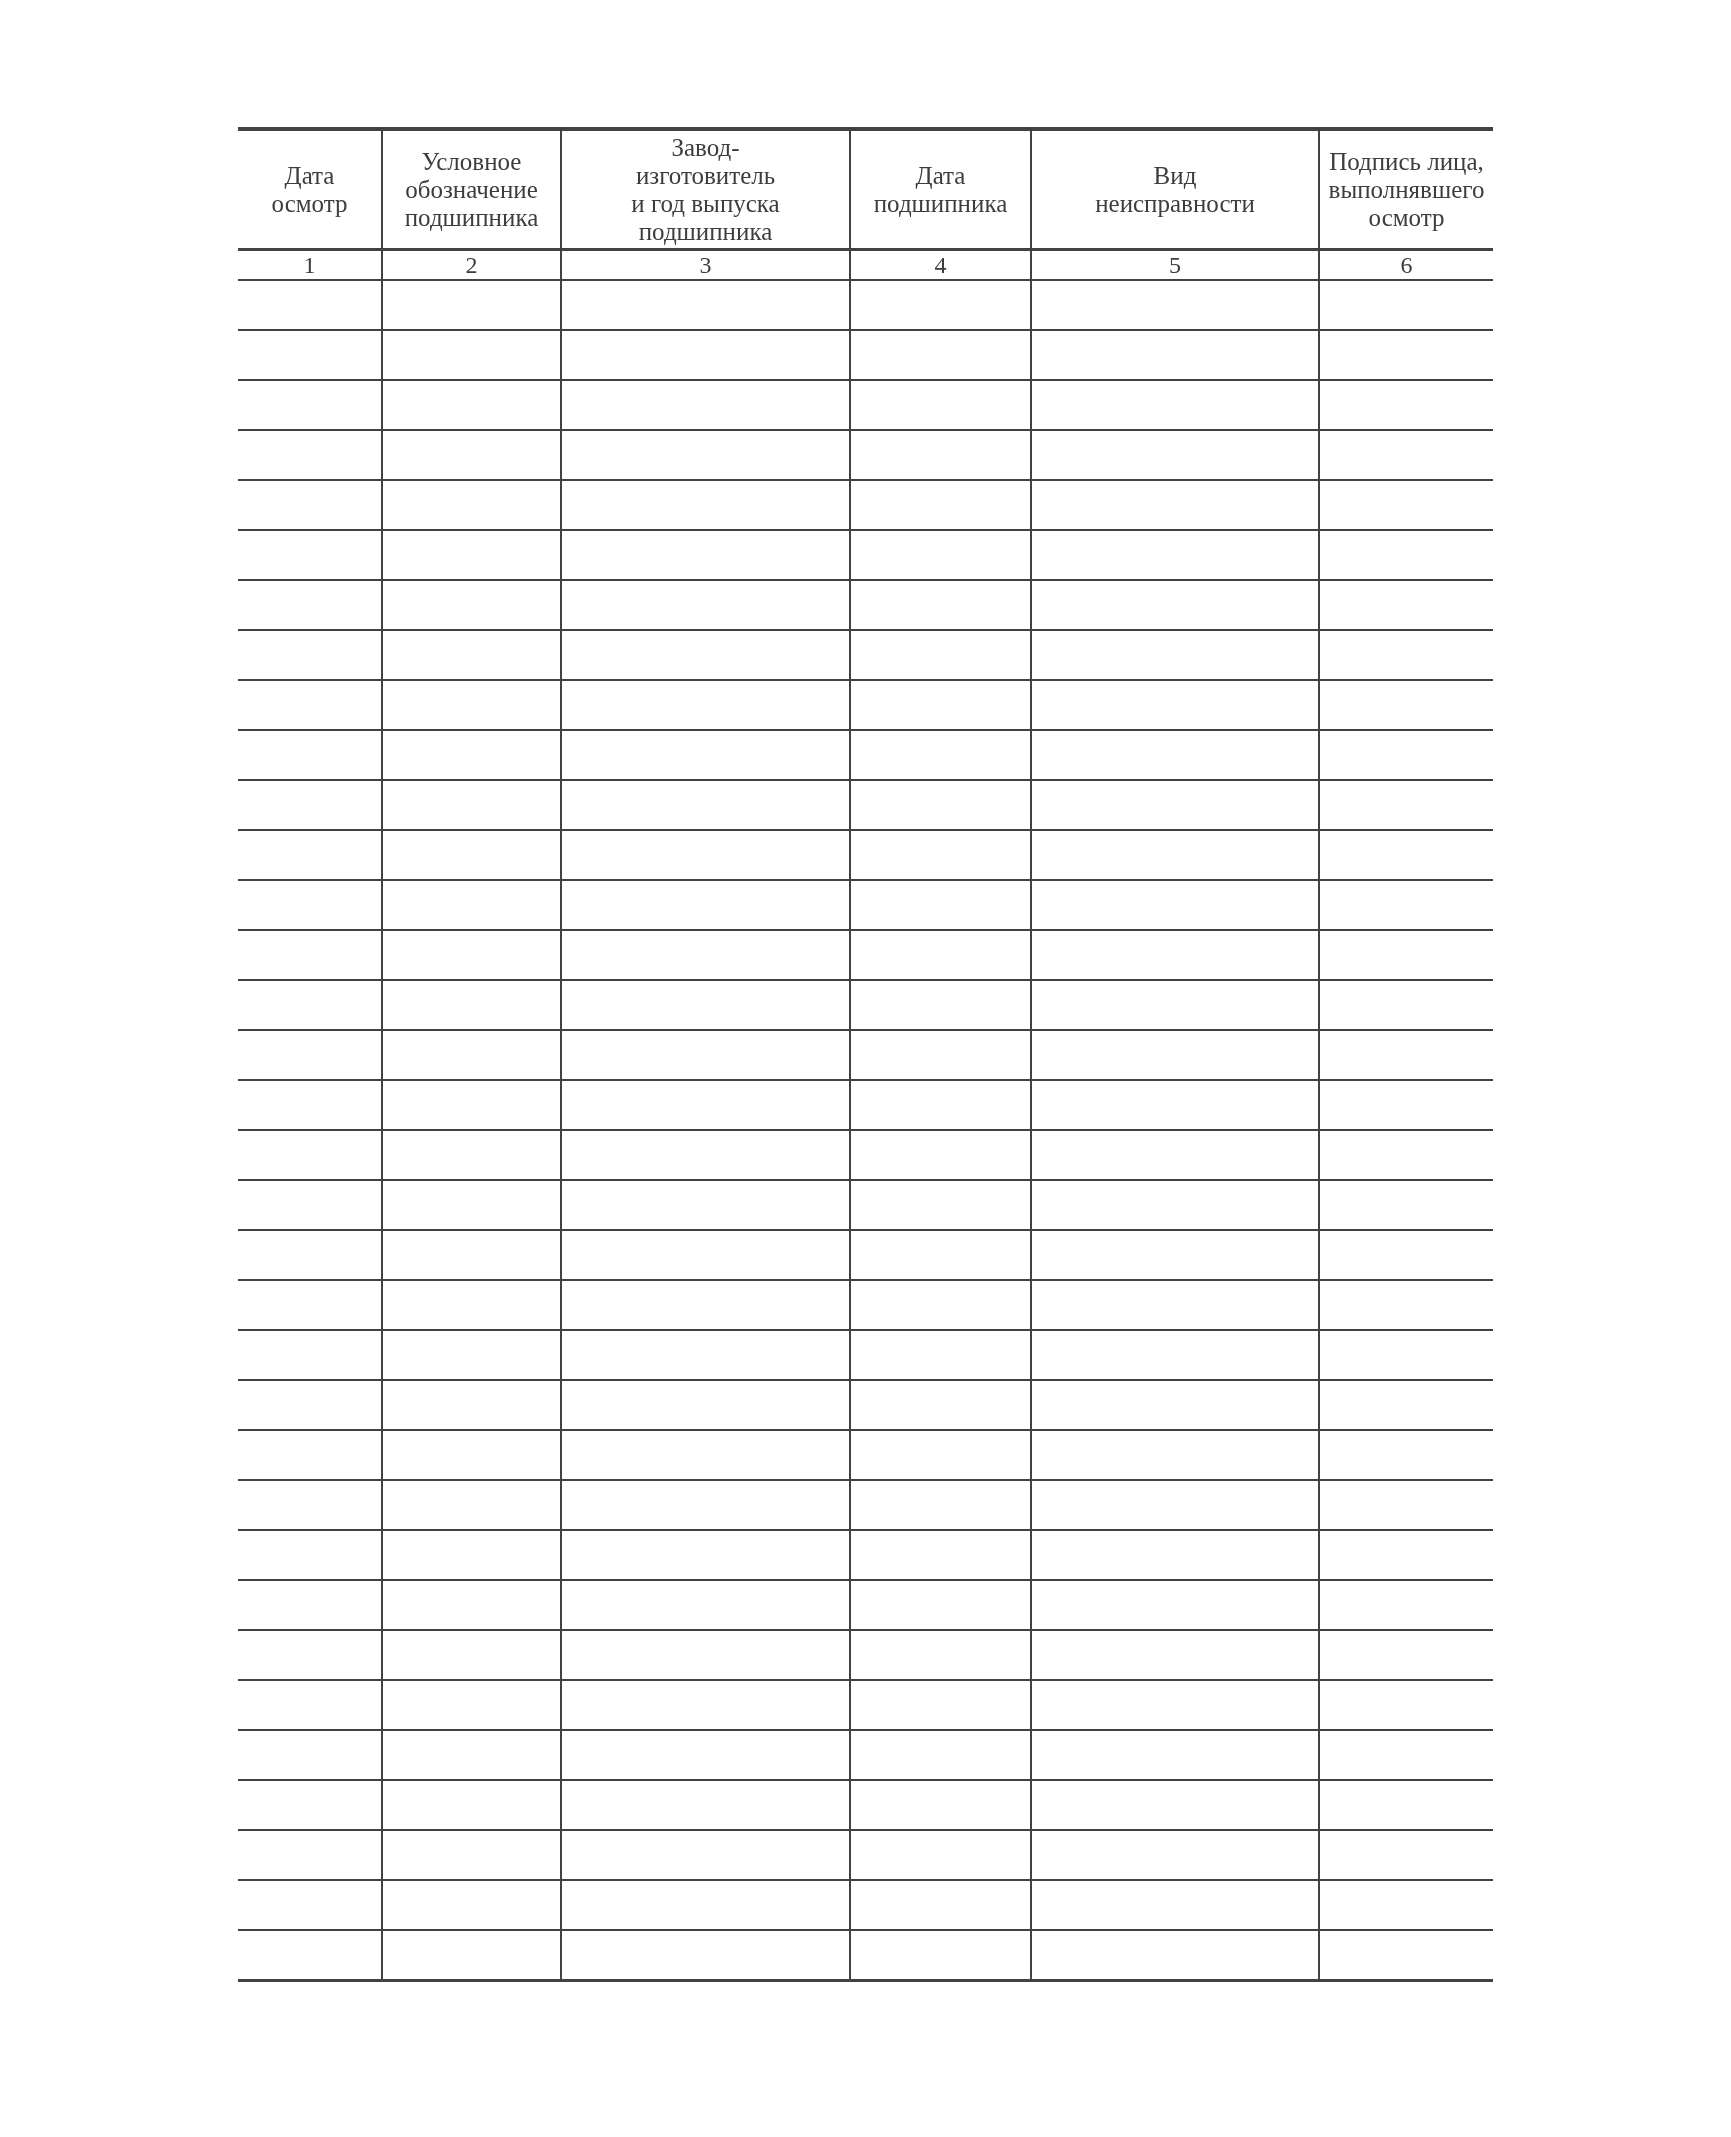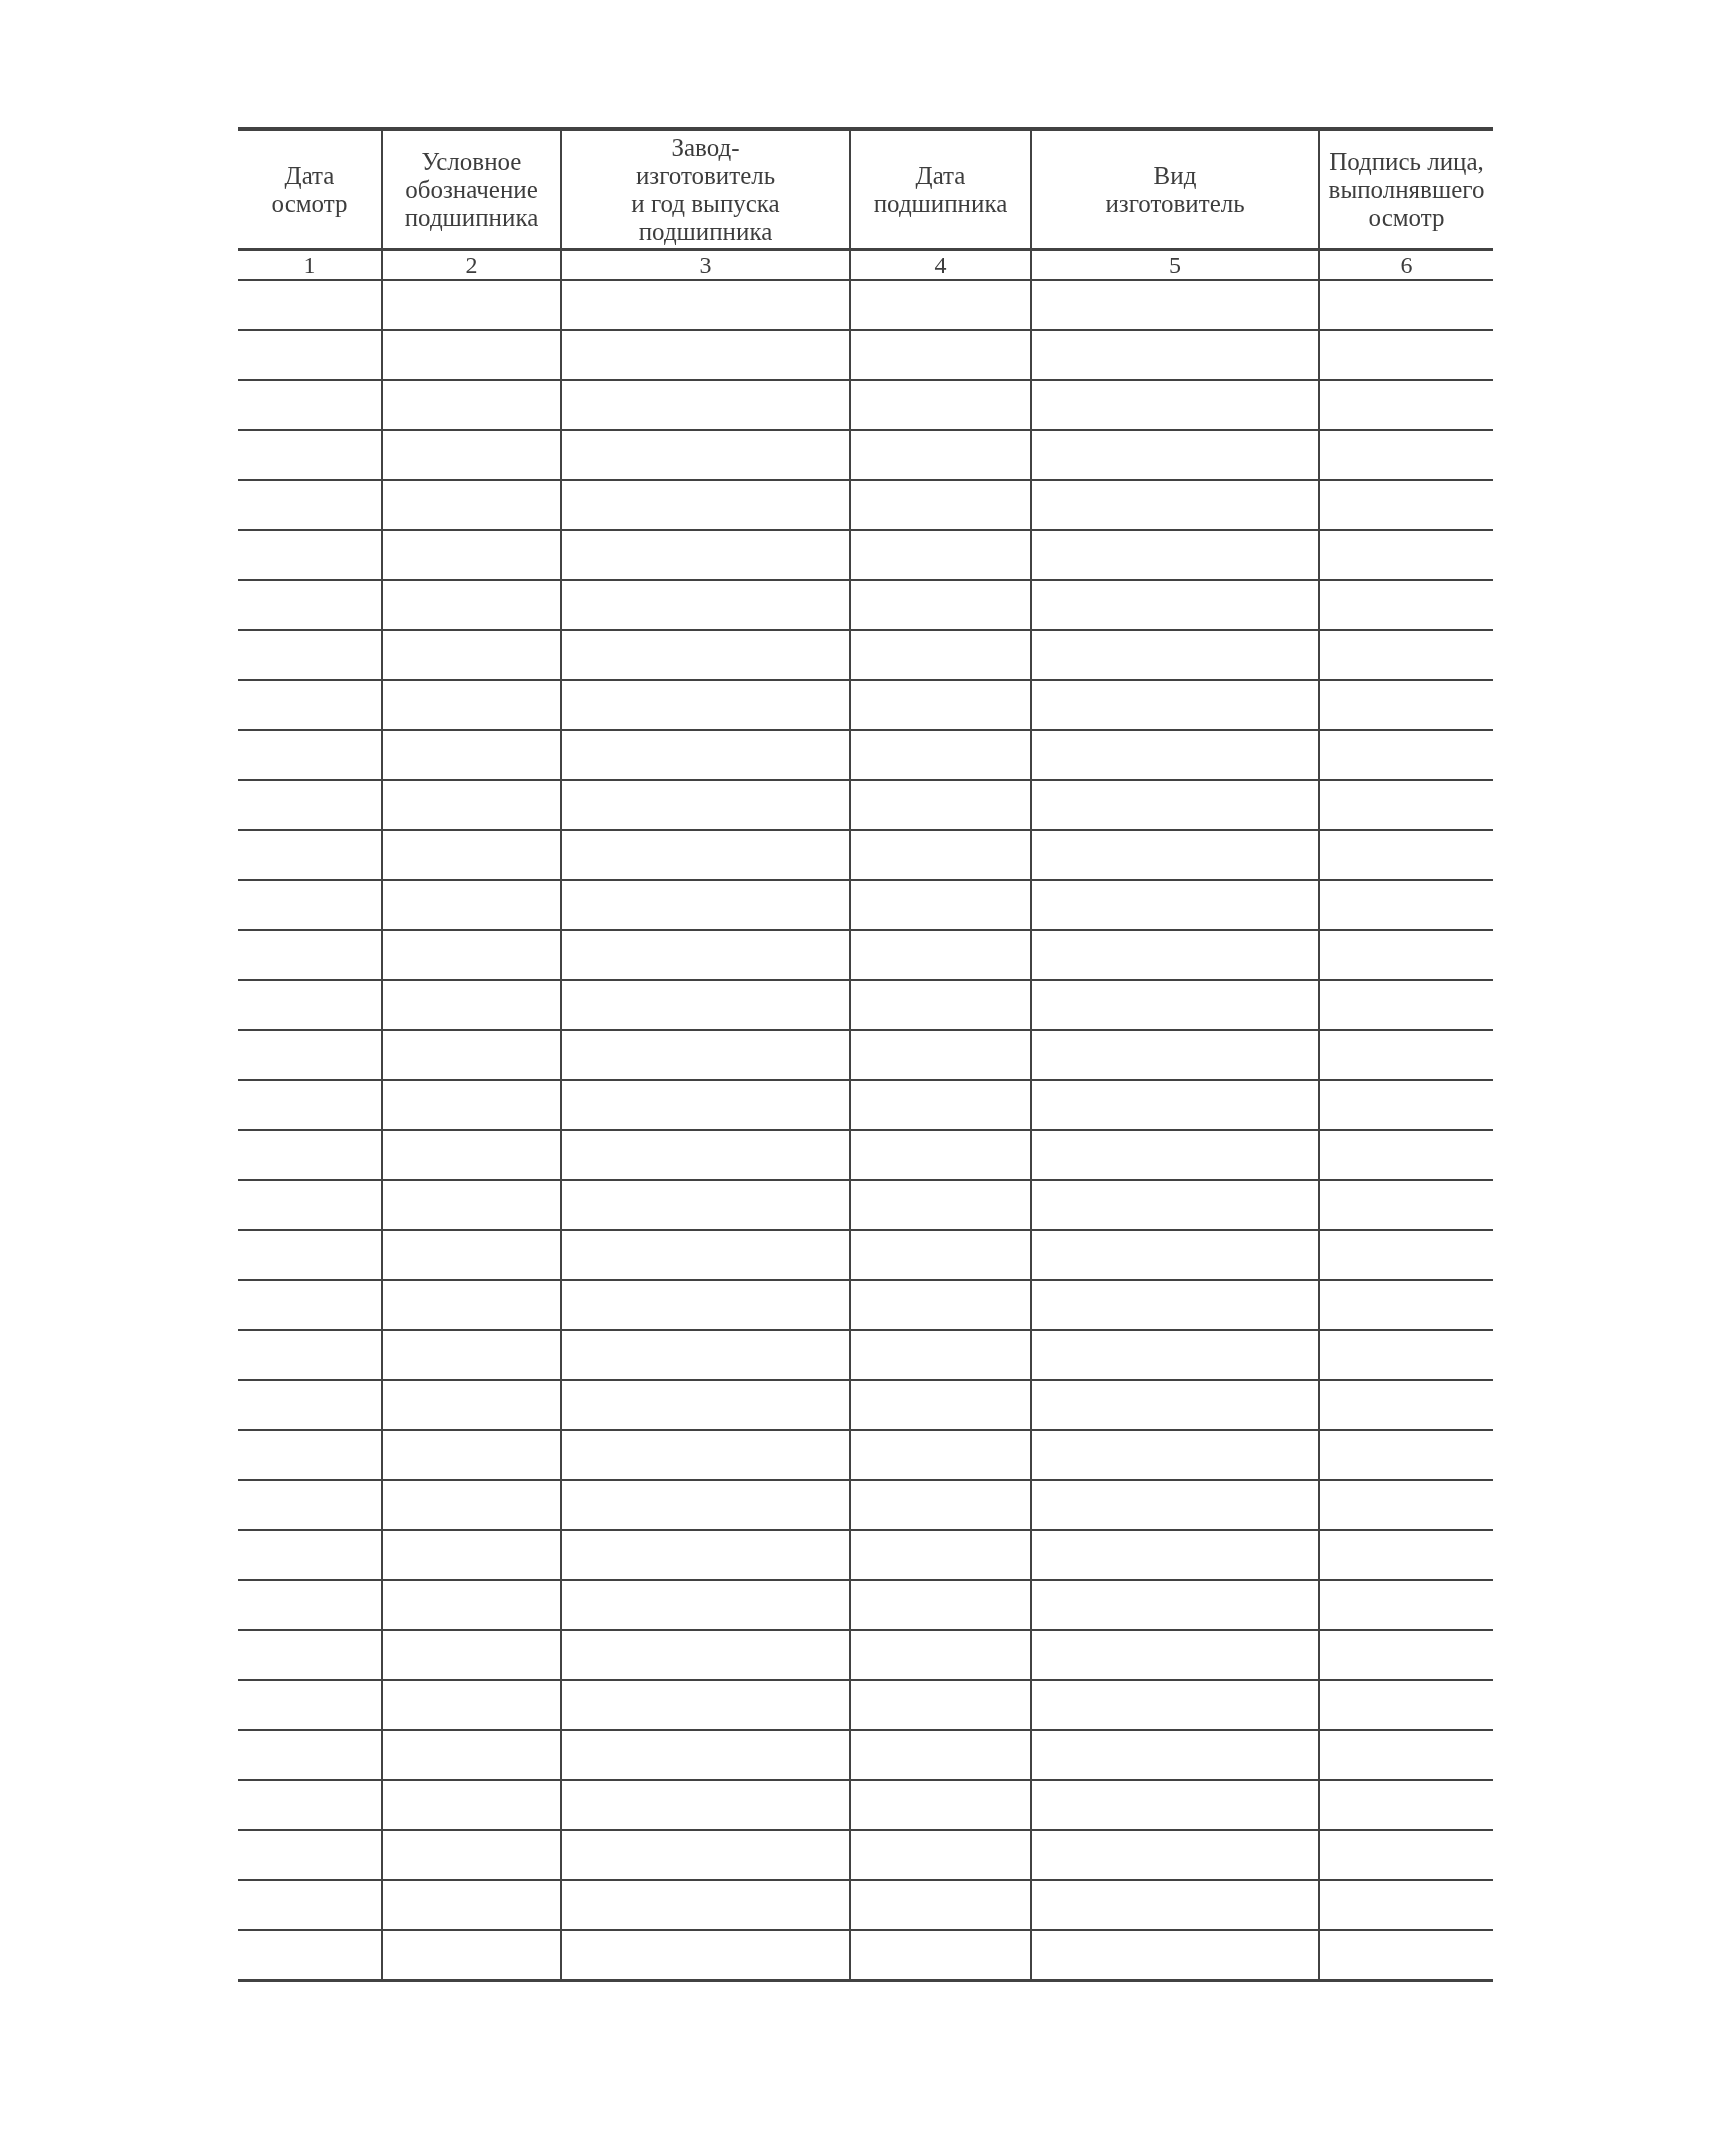--- a/index.html
+++ b/index.html
@@ -89,21 +89,21 @@
           <th>Условное
 обозначение
 подшипника</th>
           <th>Завод-
 изготовитель
 и год выпуска
 подшипника</th>
           <th>Дата
 подшипника</th>
           <th>Вид
-изготовитель</th>
+неисправности</th>
           <th>Подпись лица,
 выполнявшего
 осмотр</th>
         </tr>
       <tr class="numbering-row">
           <td>1</td>
           <td>2</td>
           <td>3</td>
           <td>4</td>
           <td>5</td>

